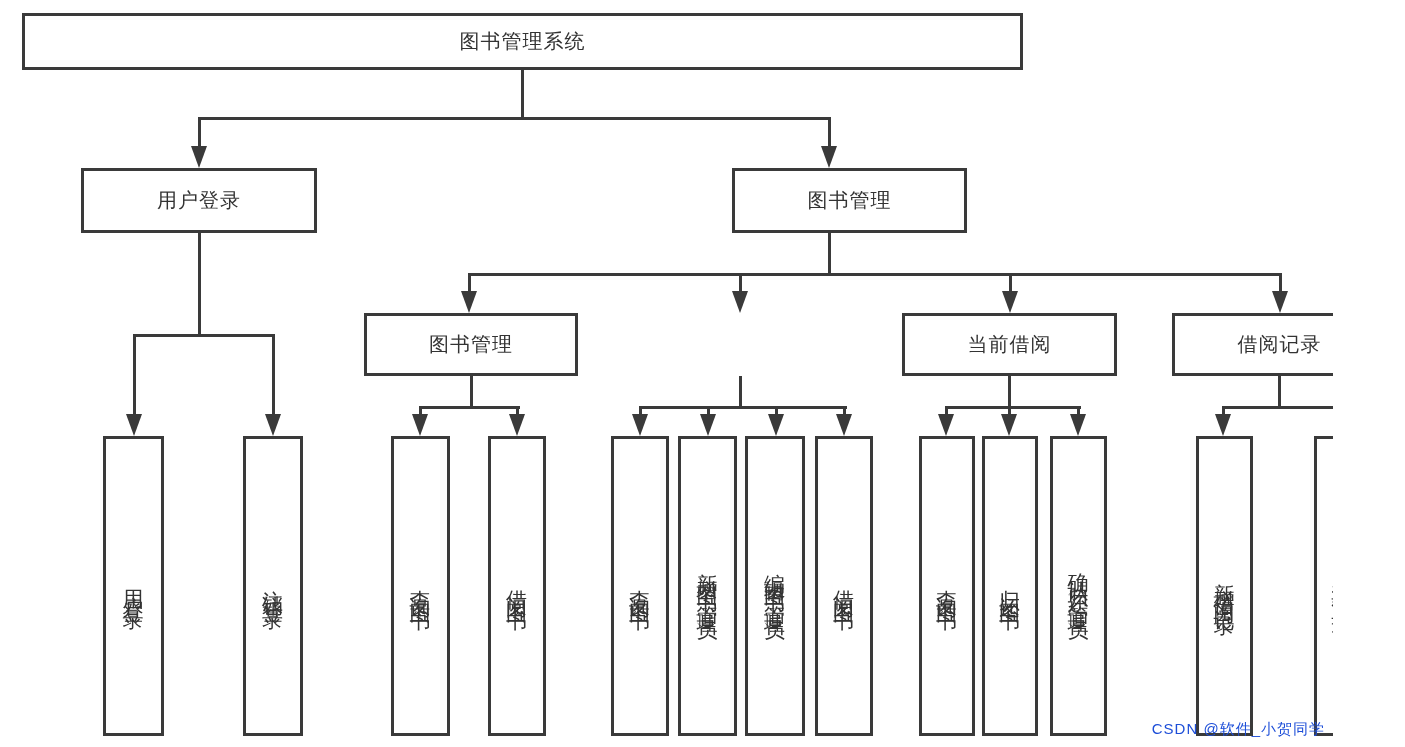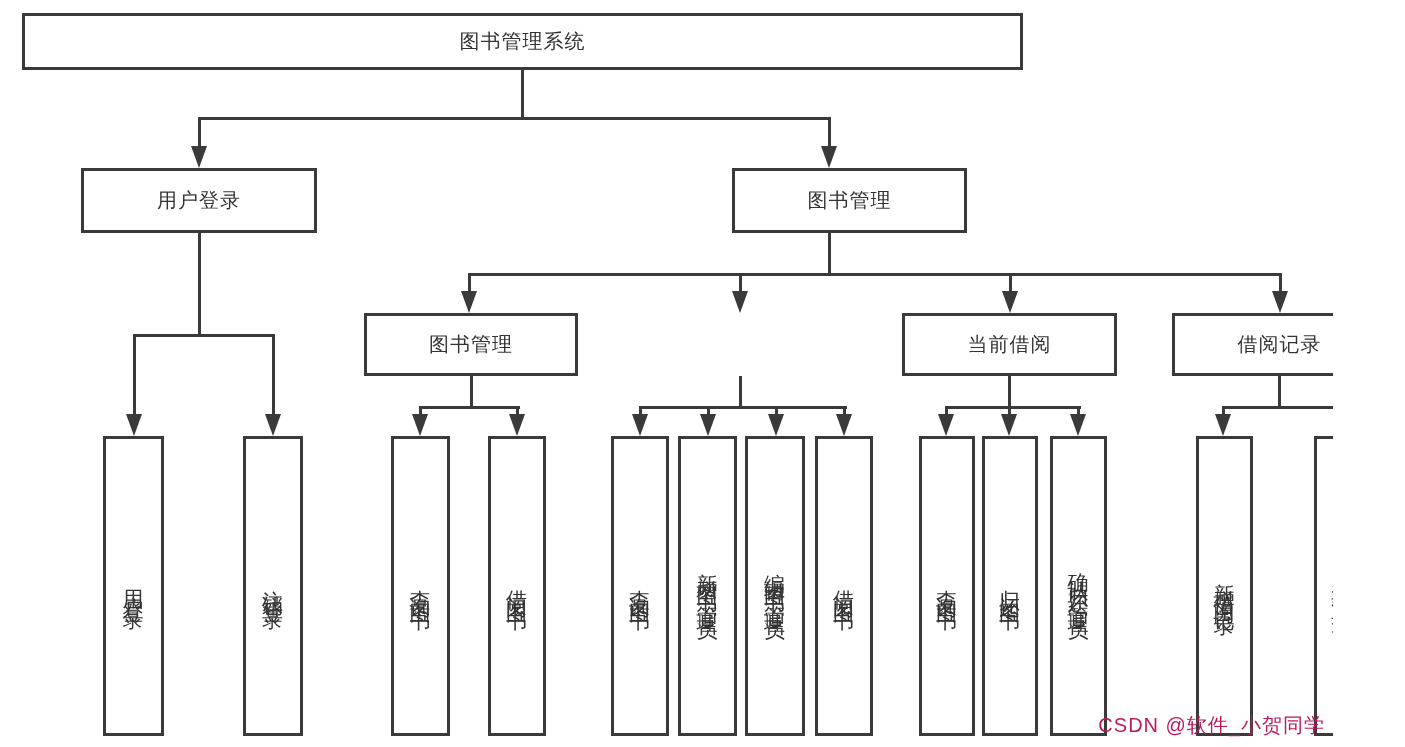--- a/index.html
+++ b/index.html
@@ -36,22 +36,22 @@
     position: absolute;
     width: 0; height: 0;
     border-left: 8px solid transparent;
     border-right: 8px solid transparent;
     border-top: 22px solid #3a3a3a;
   }
   .watermark {
     position: absolute;
     right: 8px;
     bottom: 8px;
-    font-size: 20px;
-    color: #be185d;
+    font-size: 15px;
+    color: #1d4ed8;
     letter-spacing: 1px;
   }
 </style>
 </head>
 <body>
 
 <div id="canvas">
 
   <div class="box hbox" style="left:22px; top:13px; width:1001px; height:57px;">
     <span>图书管理系统</span>

